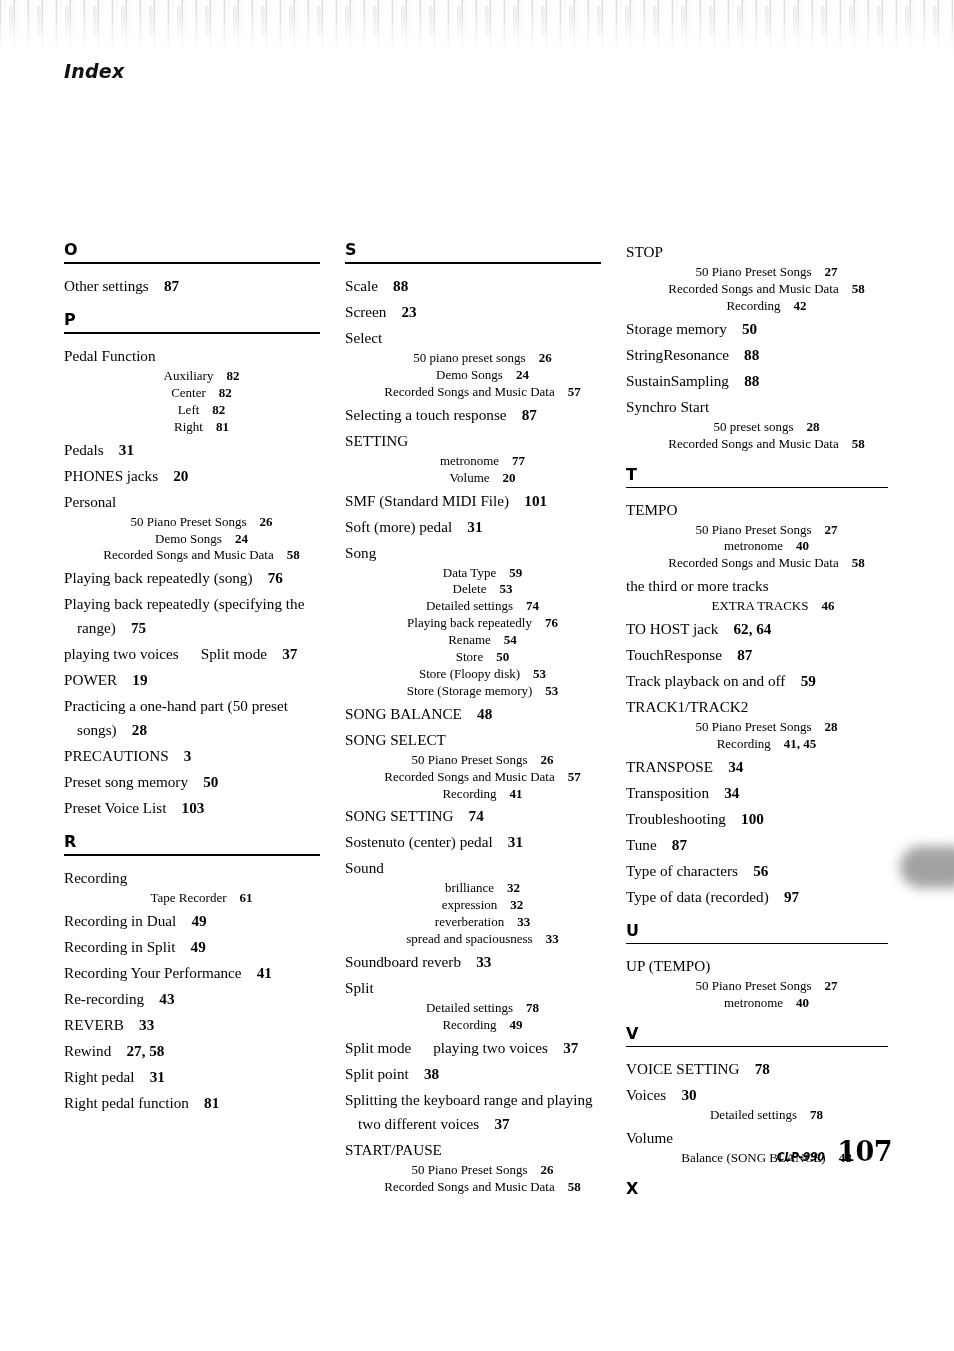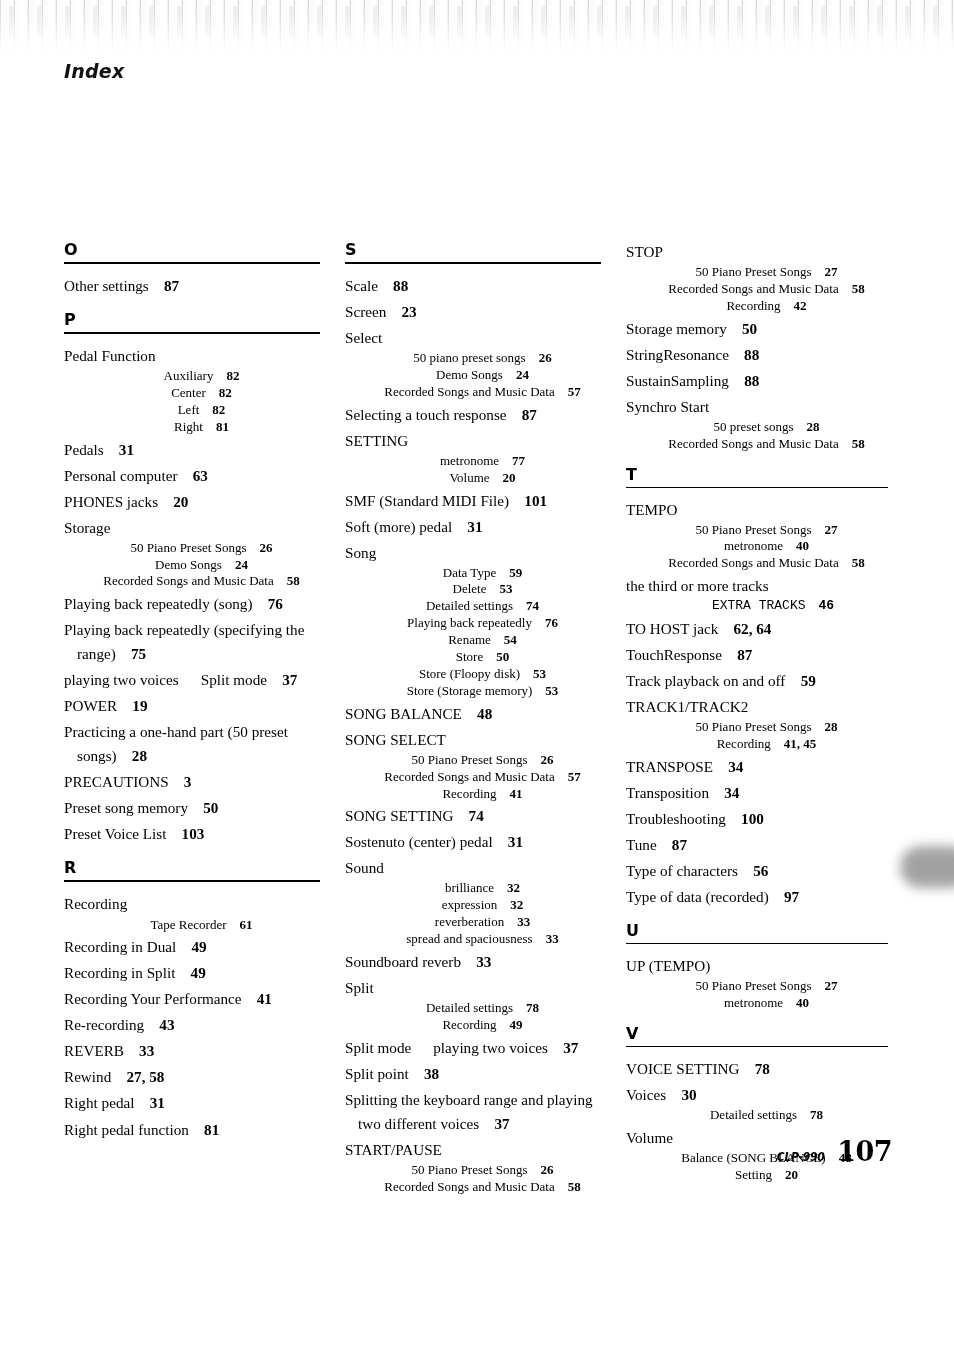--- a/index.html
+++ b/index.html
@@ -134,21 +134,21 @@
   .entry.hang { padding-left: 13px; text-indent: -13px; }
 
   .sub {
     font-size: 13px;
     line-height: 1.30;
     padding-left: 32px;
     text-indent: -13px;
     margin-bottom: 0;
     text-align: center;
   }
-  .sub.deep { padding-left: 45px; font-family: Liberation Mono, monospace; }
+  .sub.deep { padding-left: 45px; }
 
   .pg {
     font-weight: bold;
     white-space: nowrap;
   }
   .gap { display: inline-block; width: 22px; }
 
   .grp { margin-bottom: 2px; }
   .grp .entry { margin-bottom: 0; }
   .grp + .entry, .entry + .grp, .grp + .grp { }
@@ -209,27 +209,24 @@
             <div class="entry hang"><span class="etext">Pedal Function</span></div>
             <div class="sub"><span class="etext">Auxiliary</span>  <span class="pg">82</span></div>
             <div class="sub"><span class="etext">Center</span>  <span class="pg">82</span></div>
             <div class="sub"><span class="etext">Left</span>  <span class="pg">82</span></div>
             <div class="sub"><span class="etext">Right</span>  <span class="pg">81</span></div>
           </div>
           <div class="grp">
             <div class="entry hang"><span class="etext">Pedals</span>  <span class="pg">31</span></div>
           </div>
           <div class="grp">
-            <div class="entry hang"><span class="etext">Personal computer</span>  <span class="pg">63</span></div>
-          </div>
-          <div class="grp">
             <div class="entry hang"><span class="etext">PHONES jacks</span>  <span class="pg">20</span></div>
           </div>
           <div class="grp">
-            <div class="entry hang"><span class="etext">Storage</span></div>
+            <div class="entry hang"><span class="etext">Personal</span></div>
             <div class="sub"><span class="etext">50 Piano Preset Songs</span>  <span class="pg">26</span></div>
             <div class="sub"><span class="etext">Demo Songs</span>  <span class="pg">24</span></div>
             <div class="sub"><span class="etext">Recorded Songs and Music Data</span>  <span class="pg">58</span></div>
           </div>
           <div class="grp">
             <div class="entry hang"><span class="etext">Playing back repeatedly (song)</span>  <span class="pg">76</span></div>
           </div>
           <div class="grp">
             <div class="entry hang"><span class="etext">Playing back repeatedly (specifying the range)</span>  <span class="pg">75</span></div>
           </div>
@@ -460,21 +457,20 @@
           <div class="grp">
             <div class="entry hang"><span class="etext">VOICE SETTING</span>  <span class="pg">78</span></div>
           </div>
           <div class="grp">
             <div class="entry hang"><span class="etext">Voices</span>  <span class="pg">30</span></div>
             <div class="sub"><span class="etext">Detailed settings</span>  <span class="pg">78</span></div>
           </div>
           <div class="grp">
             <div class="entry hang"><span class="etext">Volume</span></div>
             <div class="sub"><span class="etext">Balance (SONG BLANCE)</span>  <span class="pg">48</span></div>
-            <div class="sub"><span class="etext">Setting</span>  <span class="pg">20</span></div>
           </div>
         </div>
         <div class="letter-block">
           <div class="letter-head">X</div>
           <div class="letter-rule"></div>
           <div class="grp">
             <div class="entry hang"><span class="etext">XG</span>  <span class="pg">102</span></div>
           </div>
         </div>
       </div>

